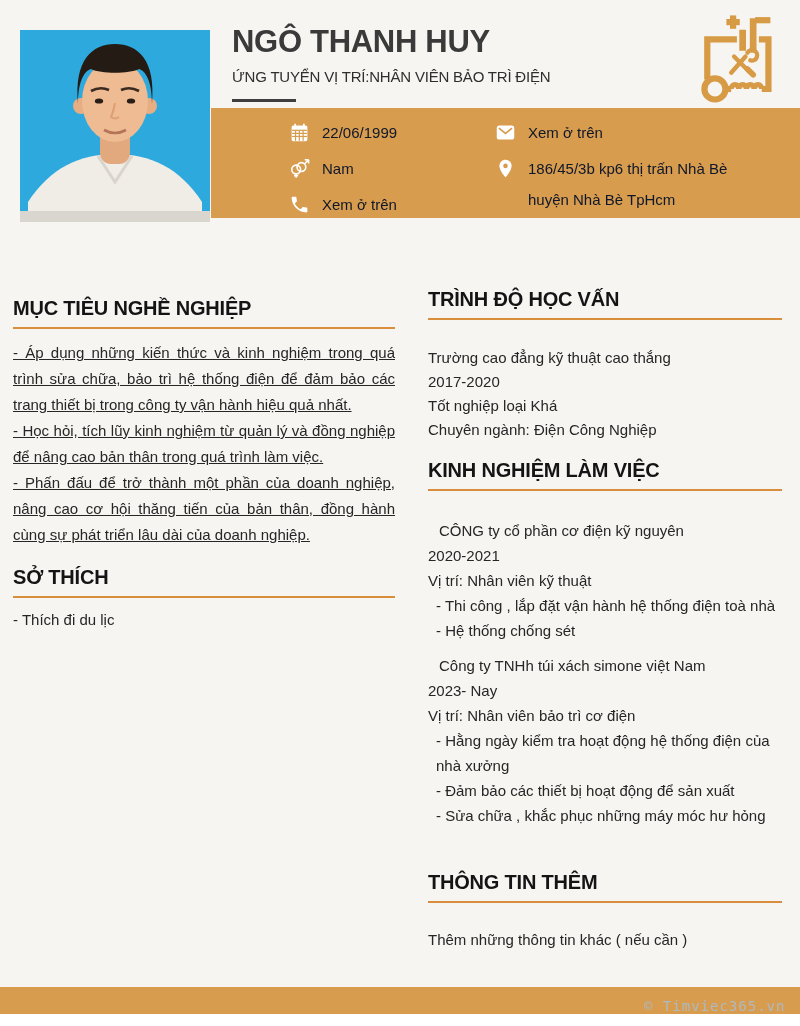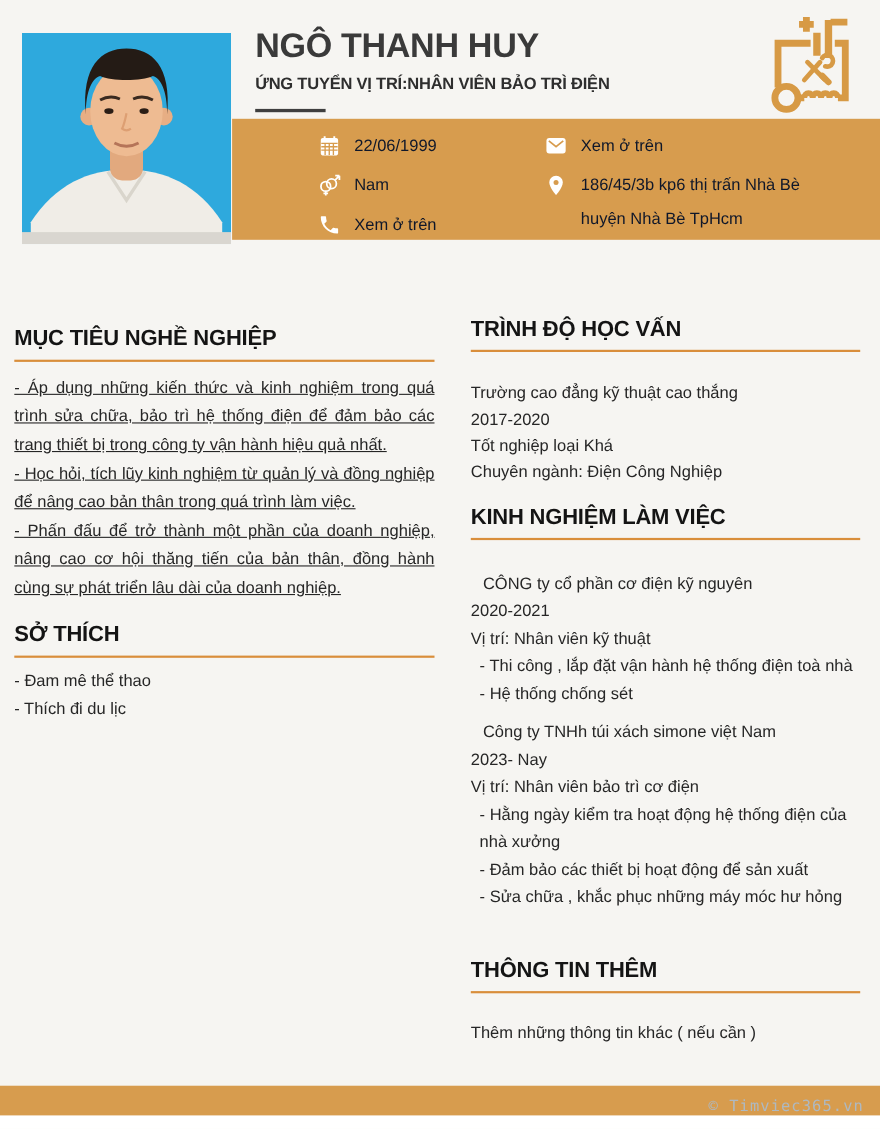--- a/index.html
+++ b/index.html
@@ -21,21 +21,21 @@
   .photo {
     position:absolute; left:20px; top:30px; width:190px; height:192px;
     overflow:hidden;
   }
   .header-text { position:absolute; left:232px; top:24px; width:440px; }
   .name {
     font-size:31px; font-weight:700; color:#3a3a3a; letter-spacing:-0.3px;
     line-height:36px; white-space:nowrap;
   }
   .subtitle {
-    margin-top:8px; font-size:15px; font-weight:700; color:#2e2e2e;
+    margin-top:8px; font-size:15px; font-weight:400; color:#2e2e2e;
     letter-spacing:-0.2px; white-space:nowrap;
   }
   .title-rule { margin-top:14px; width:64px; height:3px; background:#3f3f3f; }
   .kit-icon { position:absolute; left:692px; top:8px; width:86px; height:97px; }
 
   
   .banner {
     position:absolute; left:211px; top:108px; width:589px; height:110px;
     background:var(--accent,#d79c4e); color:#0f172a;
   }
@@ -185,21 +185,20 @@
       <p class="para">- Áp dụng những kiến thức và kinh nghiệm trong quá trình sửa chữa, bảo trì hệ thống điện để đảm bảo các trang thiết bị trong công ty vận hành hiệu quả nhất.</p>
       <p class="para" style="margin-top:0;">- Học hỏi, tích lũy kinh nghiệm từ quản lý và đồng nghiệp để nâng cao bản thân trong quá trình làm việc.</p>
       <p class="para" style="margin-top:0;">- Phấn đấu để trở thành một phần của doanh nghiệp, nâng cao cơ hội thăng tiến của bản thân, đồng hành cùng sự phát triển lâu dài của doanh nghiệp.</p>
     </div>
   </div>
 
   <div class="section" style="left:13px; top:566px; width:382px;">
     <h2>SỞ THÍCH</h2>
     <div class="rule"></div>
     <div class="body-15 hob-block">
-      <div class="hob-item">- Đam mê thể thao</div>
       <div class="hob-item">- Thích đi du lịc</div>
     </div>
   </div>
 
   <div class="section" style="left:428px; top:288px; width:354px;">
     <h2>TRÌNH ĐỘ HỌC VẤN</h2>
     <div class="rule"></div>
     <div class="body-15 edu-block">
       <div class="edu-line">Trường cao đẳng kỹ thuật cao thắng</div>
       <div class="edu-line">2017-2020</div>

